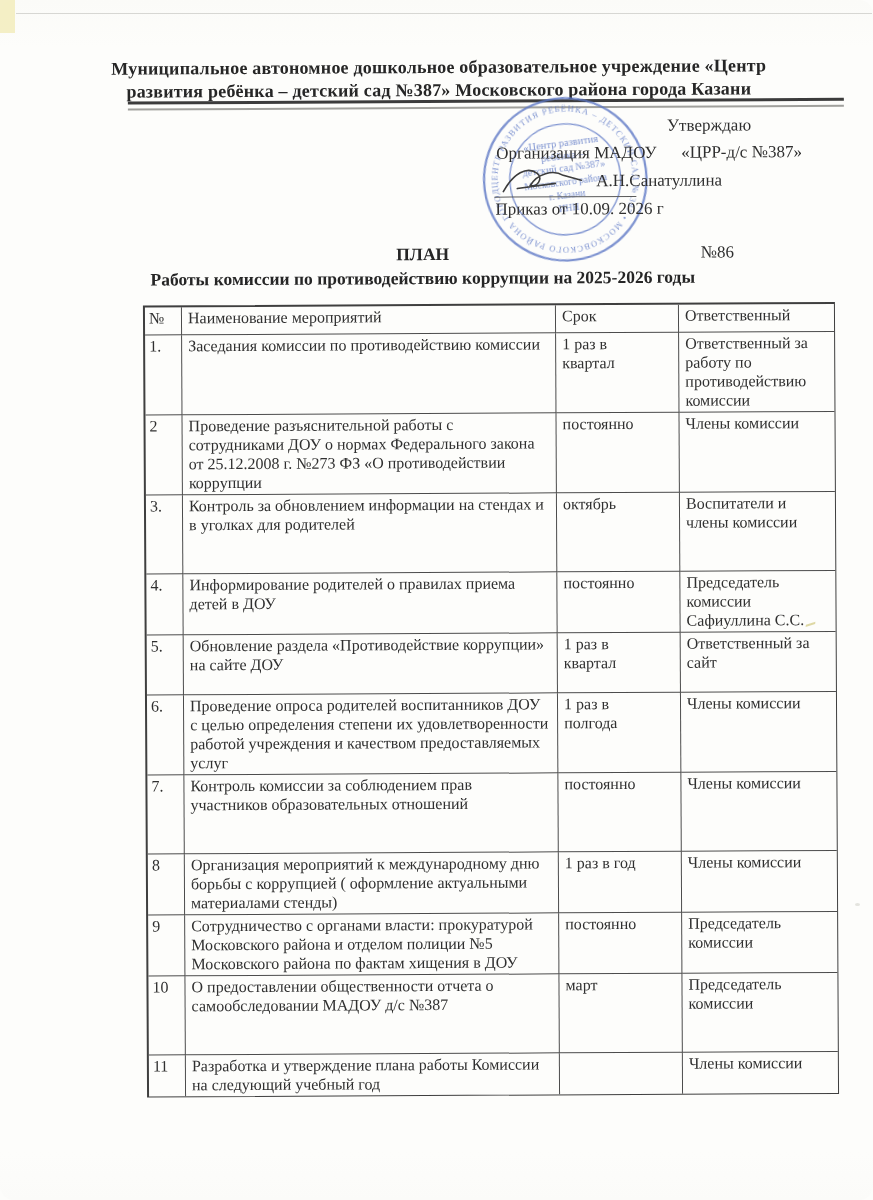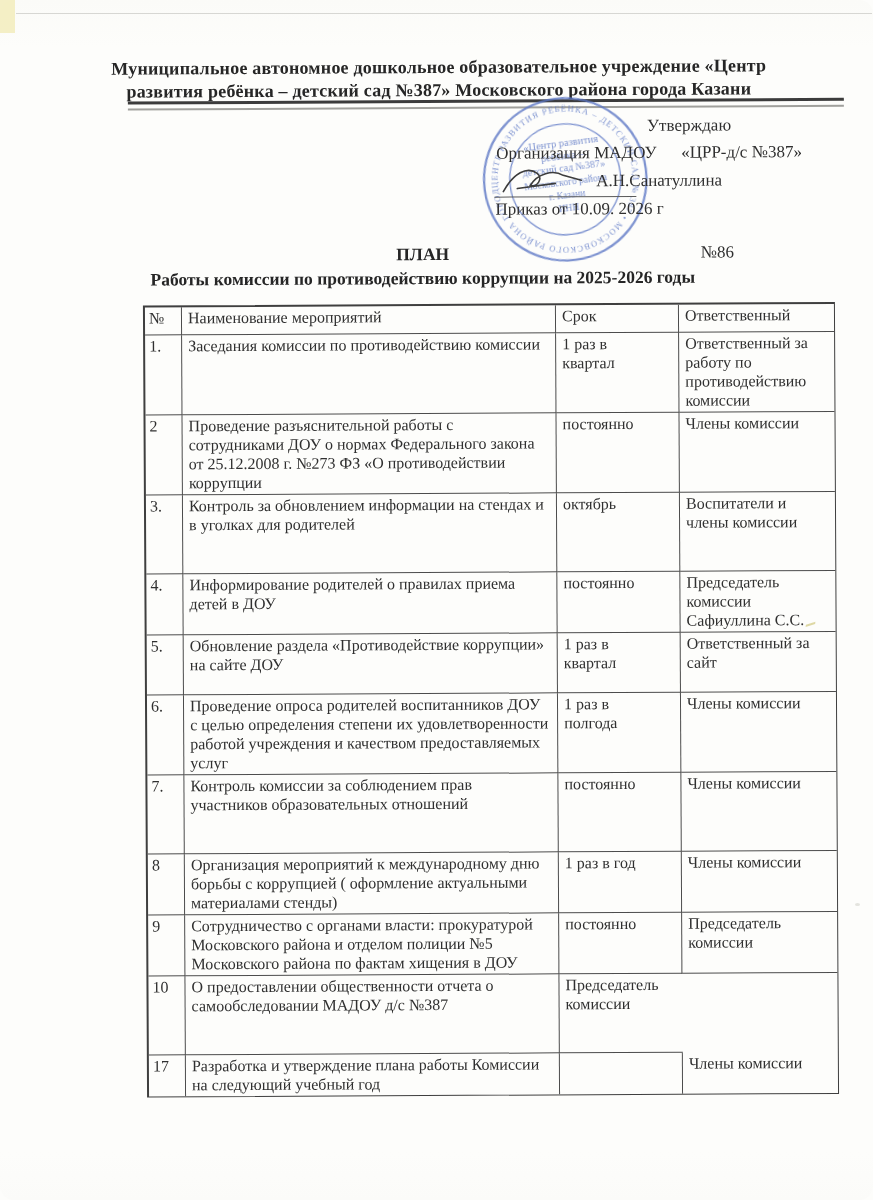--- a/index.html
+++ b/index.html
@@ -20,21 +20,21 @@
     border-bottom:2px solid rgba(196,186,92,.55);transform:rotate(-18deg) skewX(-25deg);}
   .speck-2{position:absolute;left:855px;top:903px;width:5px;height:3px;background:rgba(180,180,170,.35);border-radius:50%;}
 
   
   .org-header{position:absolute;left:95px;top:56px;width:690px;text-align:center;
     font-weight:bold;font-size:18px;line-height:23px;letter-spacing:.2px;color:#262626;}
   .org-underline{position:absolute;left:129px;top:100px;width:716px;height:4px;
     border-top:3px solid #3c3c3c;border-bottom:2px solid #a0a09c;}
 
   
-  .approve-word{position:absolute;left:648px;top:117px;font-size:17px;}
+  .approve-word{position:absolute;left:668px;top:117px;font-size:17px;}
   .head-label{position:absolute;left:497px;top:144px;font-size:17px;}
   .org-short{position:absolute;left:682px;top:144px;font-size:17px;}
   .sig-svg{position:absolute;left:498px;top:162px;width:132px;height:38px;}
   .head-name{position:absolute;left:597px;top:172px;font-size:17px;}
   .sig-line{position:absolute;left:495px;top:197px;width:142px;height:1px;background:#5a5a5a;}
   .order-text{position:absolute;left:496px;top:200px;font-size:17px;}
   .order-no{position:absolute;left:701px;top:200px;font-size:17px;margin-top:44px;}
 
   
   .stamp{position:absolute;left:480px;top:94px;width:172px;height:172px;
@@ -187,25 +187,26 @@
   <div class="tr">
     <div class="td c-num">9</div>
     <div class="td c-name">Сотрудничество с органами власти: прокуратурой Московского района и отделом полиции №5 Московского района по фактам хищения в ДОУ</div>
     <div class="td c-term">постоянно</div>
     <div class="td c-resp">Председатель комиссии</div>
   </div>
 
   <div class="tr">
     <div class="td c-num">10</div>
     <div class="td c-name">О предоставлении общественности отчета о самообследовании МАДОУ д/с №387</div>
+    <div class="td c-term">март</div>
     <div class="td c-resp">Председатель комиссии</div>
   </div>
 
   <div class="tr">
-    <div class="td c-num">17</div>
+    <div class="td c-num">11</div>
     <div class="td c-name">Разработка и утверждение плана работы Комиссии на следующий учебный год</div>
     <div class="td c-term"></div>
     <div class="td c-resp">Члены комиссии</div>
   </div>
 </div>
     </div>
 
   </div>
 </div>
 

